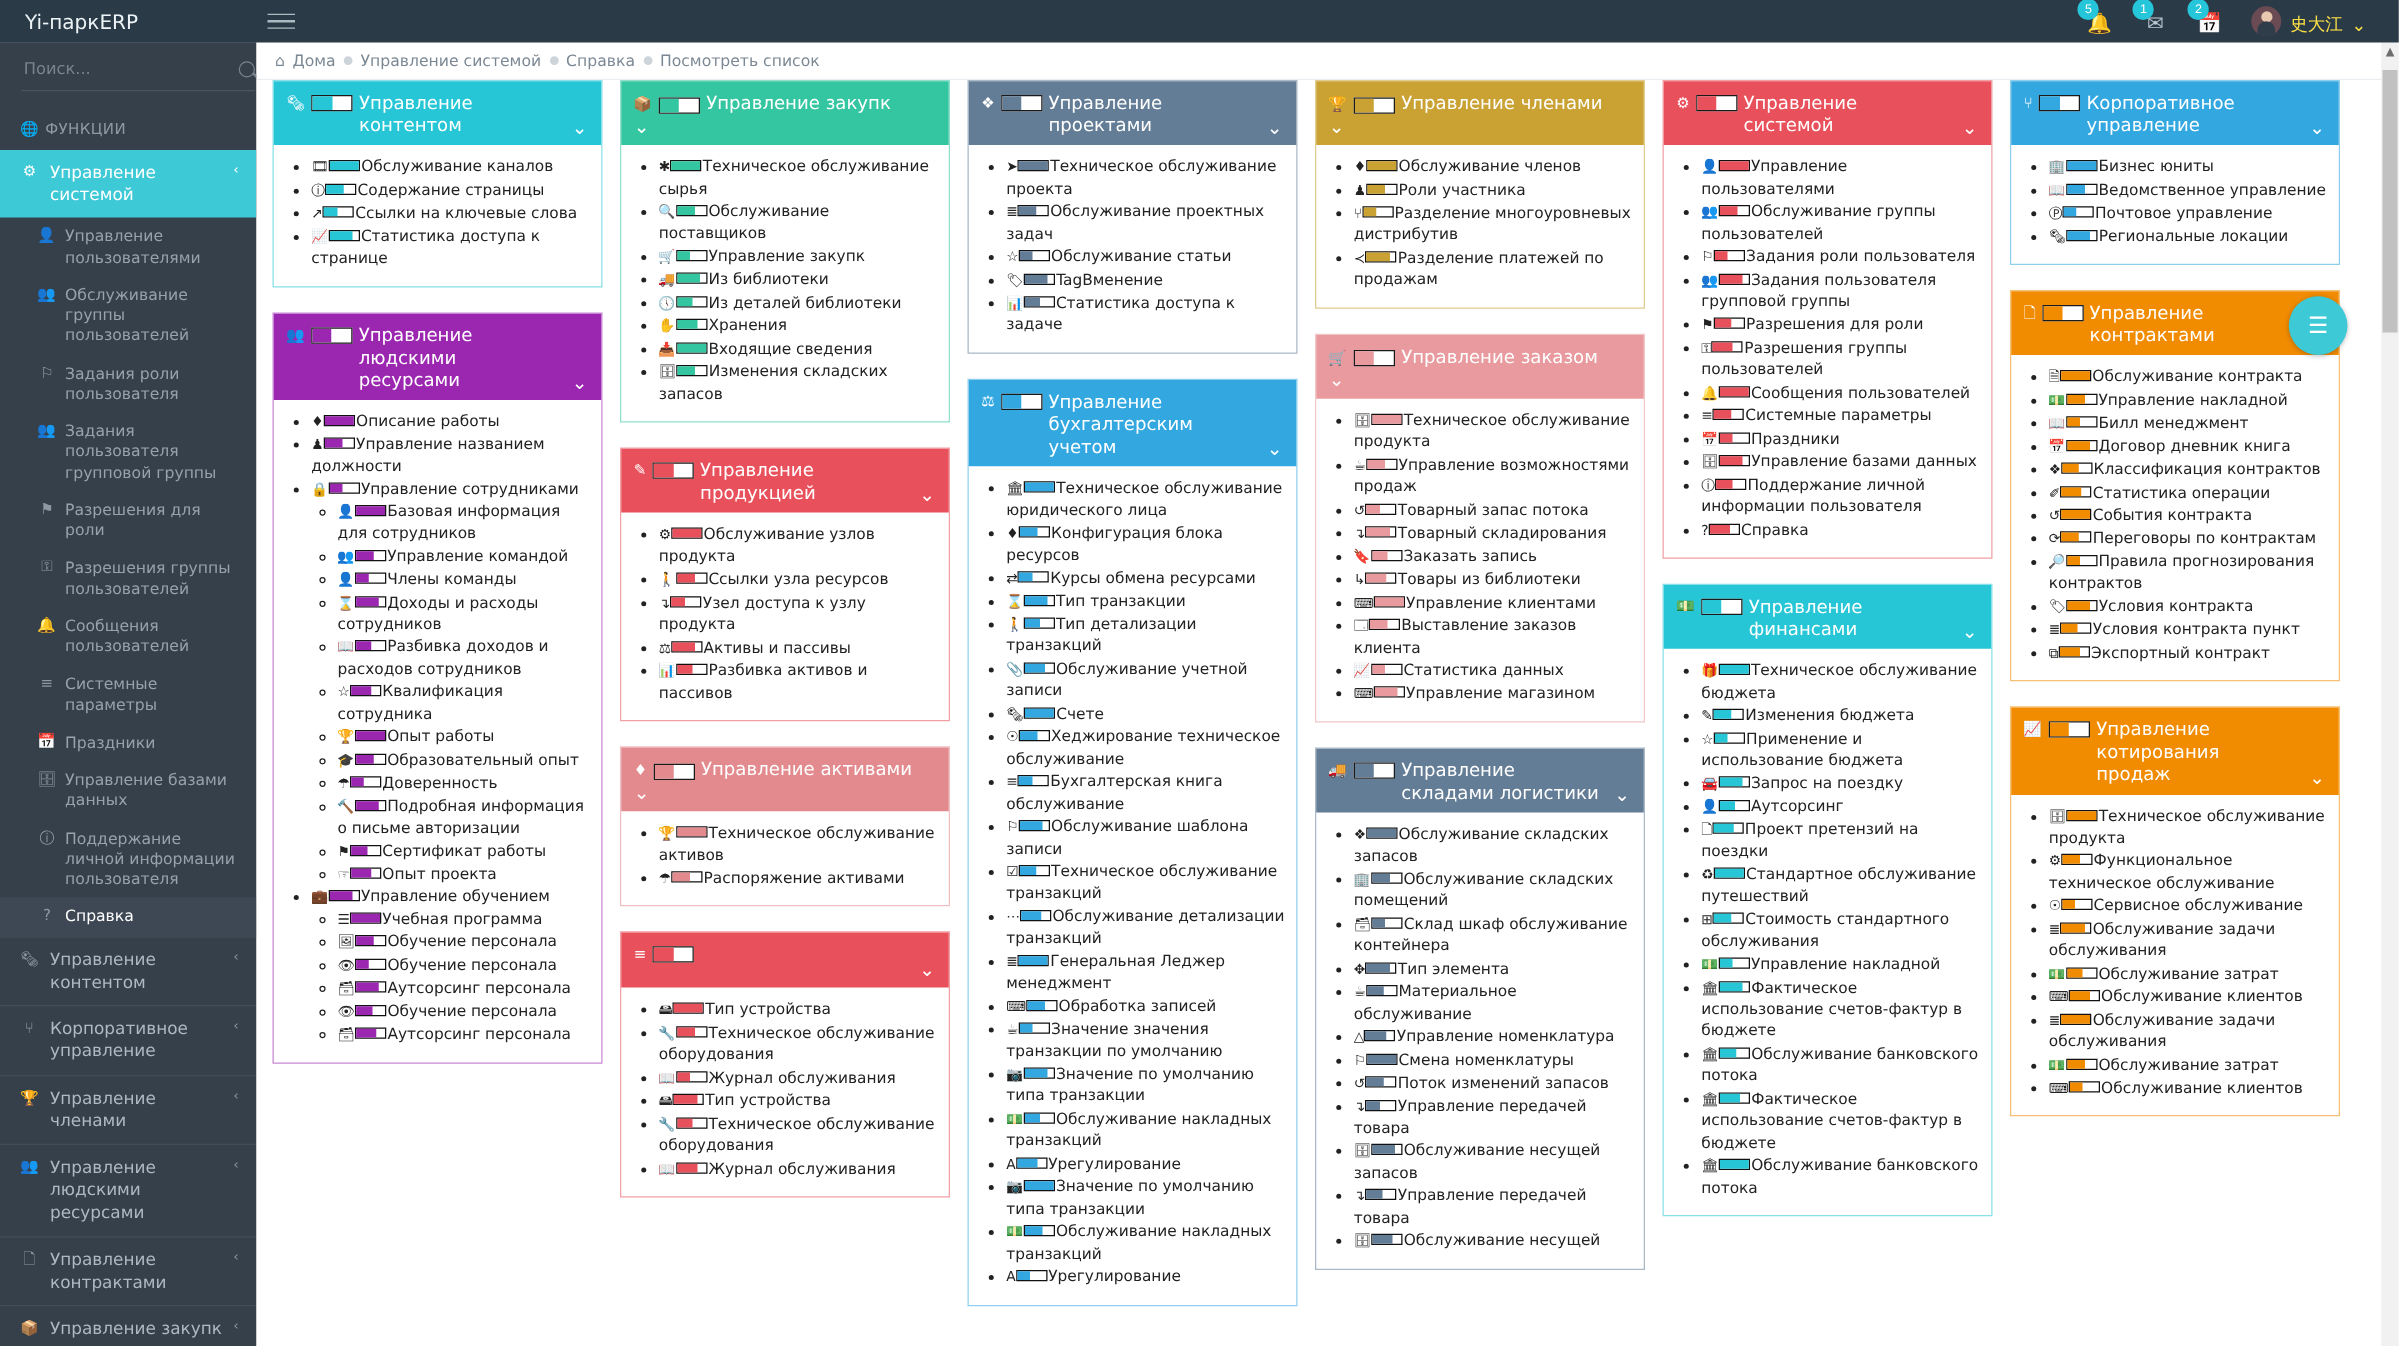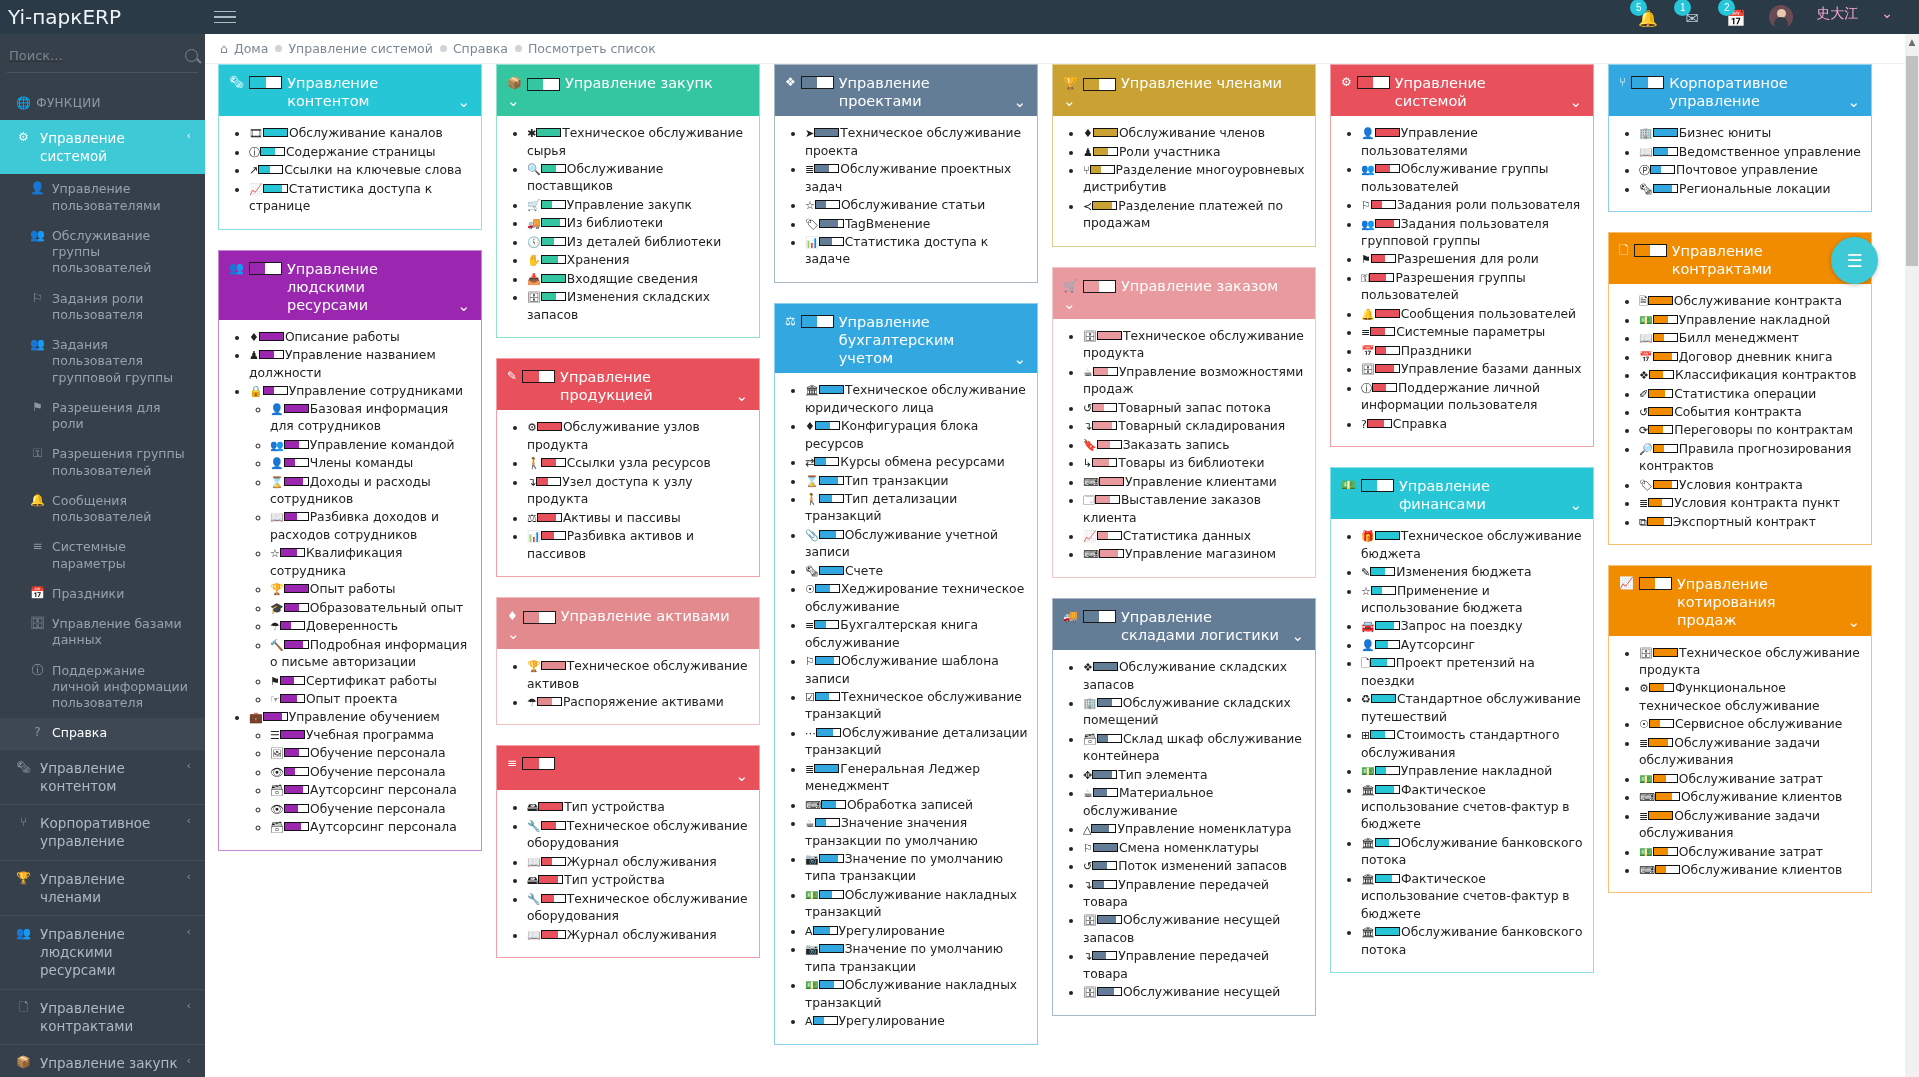--- a/index.html
+++ b/index.html
@@ -4,34 +4,34 @@
 <style>
   * { box-sizing: border-box; }
   html, body { margin:0; padding:0; }
   body {
     width:1919px; height:1077px; overflow:hidden;
     font-family:"DejaVu Sans", sans-serif;
     background:#ffffff; font-size:13px; color:#333;
   }
   
   #topbar { position:absolute; top:0; left:0; width:1919px; height:34px; background:#2b3a47; display:flex; align-items:center; z-index:40;}
-  #brand { width:205px; height:34px; background:#2b3a47; color:#ecf4f7; font-size:20px; display:flex; align-items:center; padding-left:8px;}
+  #brand { width:205px; height:34px; background:#2b3a47; color:#ecf4f7; font-size:16px; display:flex; align-items:center; padding-left:20px;}
   #hamburger { width:40px; color:#c7d2d8; display:flex; align-items:center; justify-content:center; }
   #hamburger .bars { display:block; width:22px; }
   #hamburger .bars i { display:block; height:1.5px; background:#aebac2; margin:4px 0; }
   #topright { margin-left:auto; display:flex; align-items:center; padding-right:26px; gap:22px; }
   .ticon { position:relative; color:#bcc8d1; font-size:16px; width:22px; height:22px; display:flex;align-items:flex-end;justify-content:center;}
   .badge { position:absolute; top:-7px; left:-7px; background:#26c6da; color:#fff; border-radius:50%; width:17px; height:17px; font-size:10px; display:flex; align-items:center; justify-content:center; font-family:"Liberation Sans",sans-serif;}
-  #userbox { display:flex; align-items:flex-start; gap:23px; color:#f9a8d4; font-size:14px;}
+  #userbox { display:flex; align-items:flex-end; gap:7px; color:#fde047; font-size:14px;}
   #avatar { width:24px;height:24px;border-radius:50%; background:#6b4b53; overflow:hidden; position:relative;}
   #avatar::after{content:"";position:absolute;left:5px;top:12px;width:14px;height:14px;border-radius:50% 50% 0 0;background:#2f3d4a;}
   #avatar::before{content:"";position:absolute;left:8px;top:4px;width:9px;height:9px;border-radius:50%;background:#e8c9b0;}
   
   #sidebar { position:absolute; top:34px; left:0; width:205px; height:1043px; background:#36404a; overflow:hidden; z-index:30;}
-  #searchrow { height:52px; display:flex; align-items:center; padding:0 7px;text-decoration:underline; }
+  #searchrow { height:52px; display:flex; align-items:center; padding:0 17px; }
   #searchwrap { flex:1; border-bottom:1px solid #4a545e; display:flex; align-items:center; padding-bottom:8px;}
   #searchwrap input { flex:1; background:transparent; border:0; outline:0; color:#8a949e; font-size:13px; font-family:"DejaVu Sans",sans-serif;}
   #searchwrap input::placeholder{color:#79838d;}
   .mag { width:13px;height:13px;border:1.5px solid #79838d;border-radius:50%;position:relative;}
   .mag::after{content:"";position:absolute;width:6px;height:1.5px;background:#79838d;transform:rotate(45deg);right:-5px;bottom:0px;}
   #funchead { color:#8e99a4; font-size:12px; padding:10px 0 10px 16px; display:flex; align-items:center; gap:5px; letter-spacing:.3px;}
   .snav-item { display:flex; align-items:flex-start; gap:9px; padding:9px 14px 9px 16px; color:#aeb9c4; font-size:13.5px; line-height:1.35; cursor:pointer;}
   .snav-item .chev { margin-left:auto; font-size:11px; color:#8b96a1;}
   .snav-item.active { background:#3ec9d6; color:#ffffff; }
   .snav-item.active .chev{color:#fff;}

